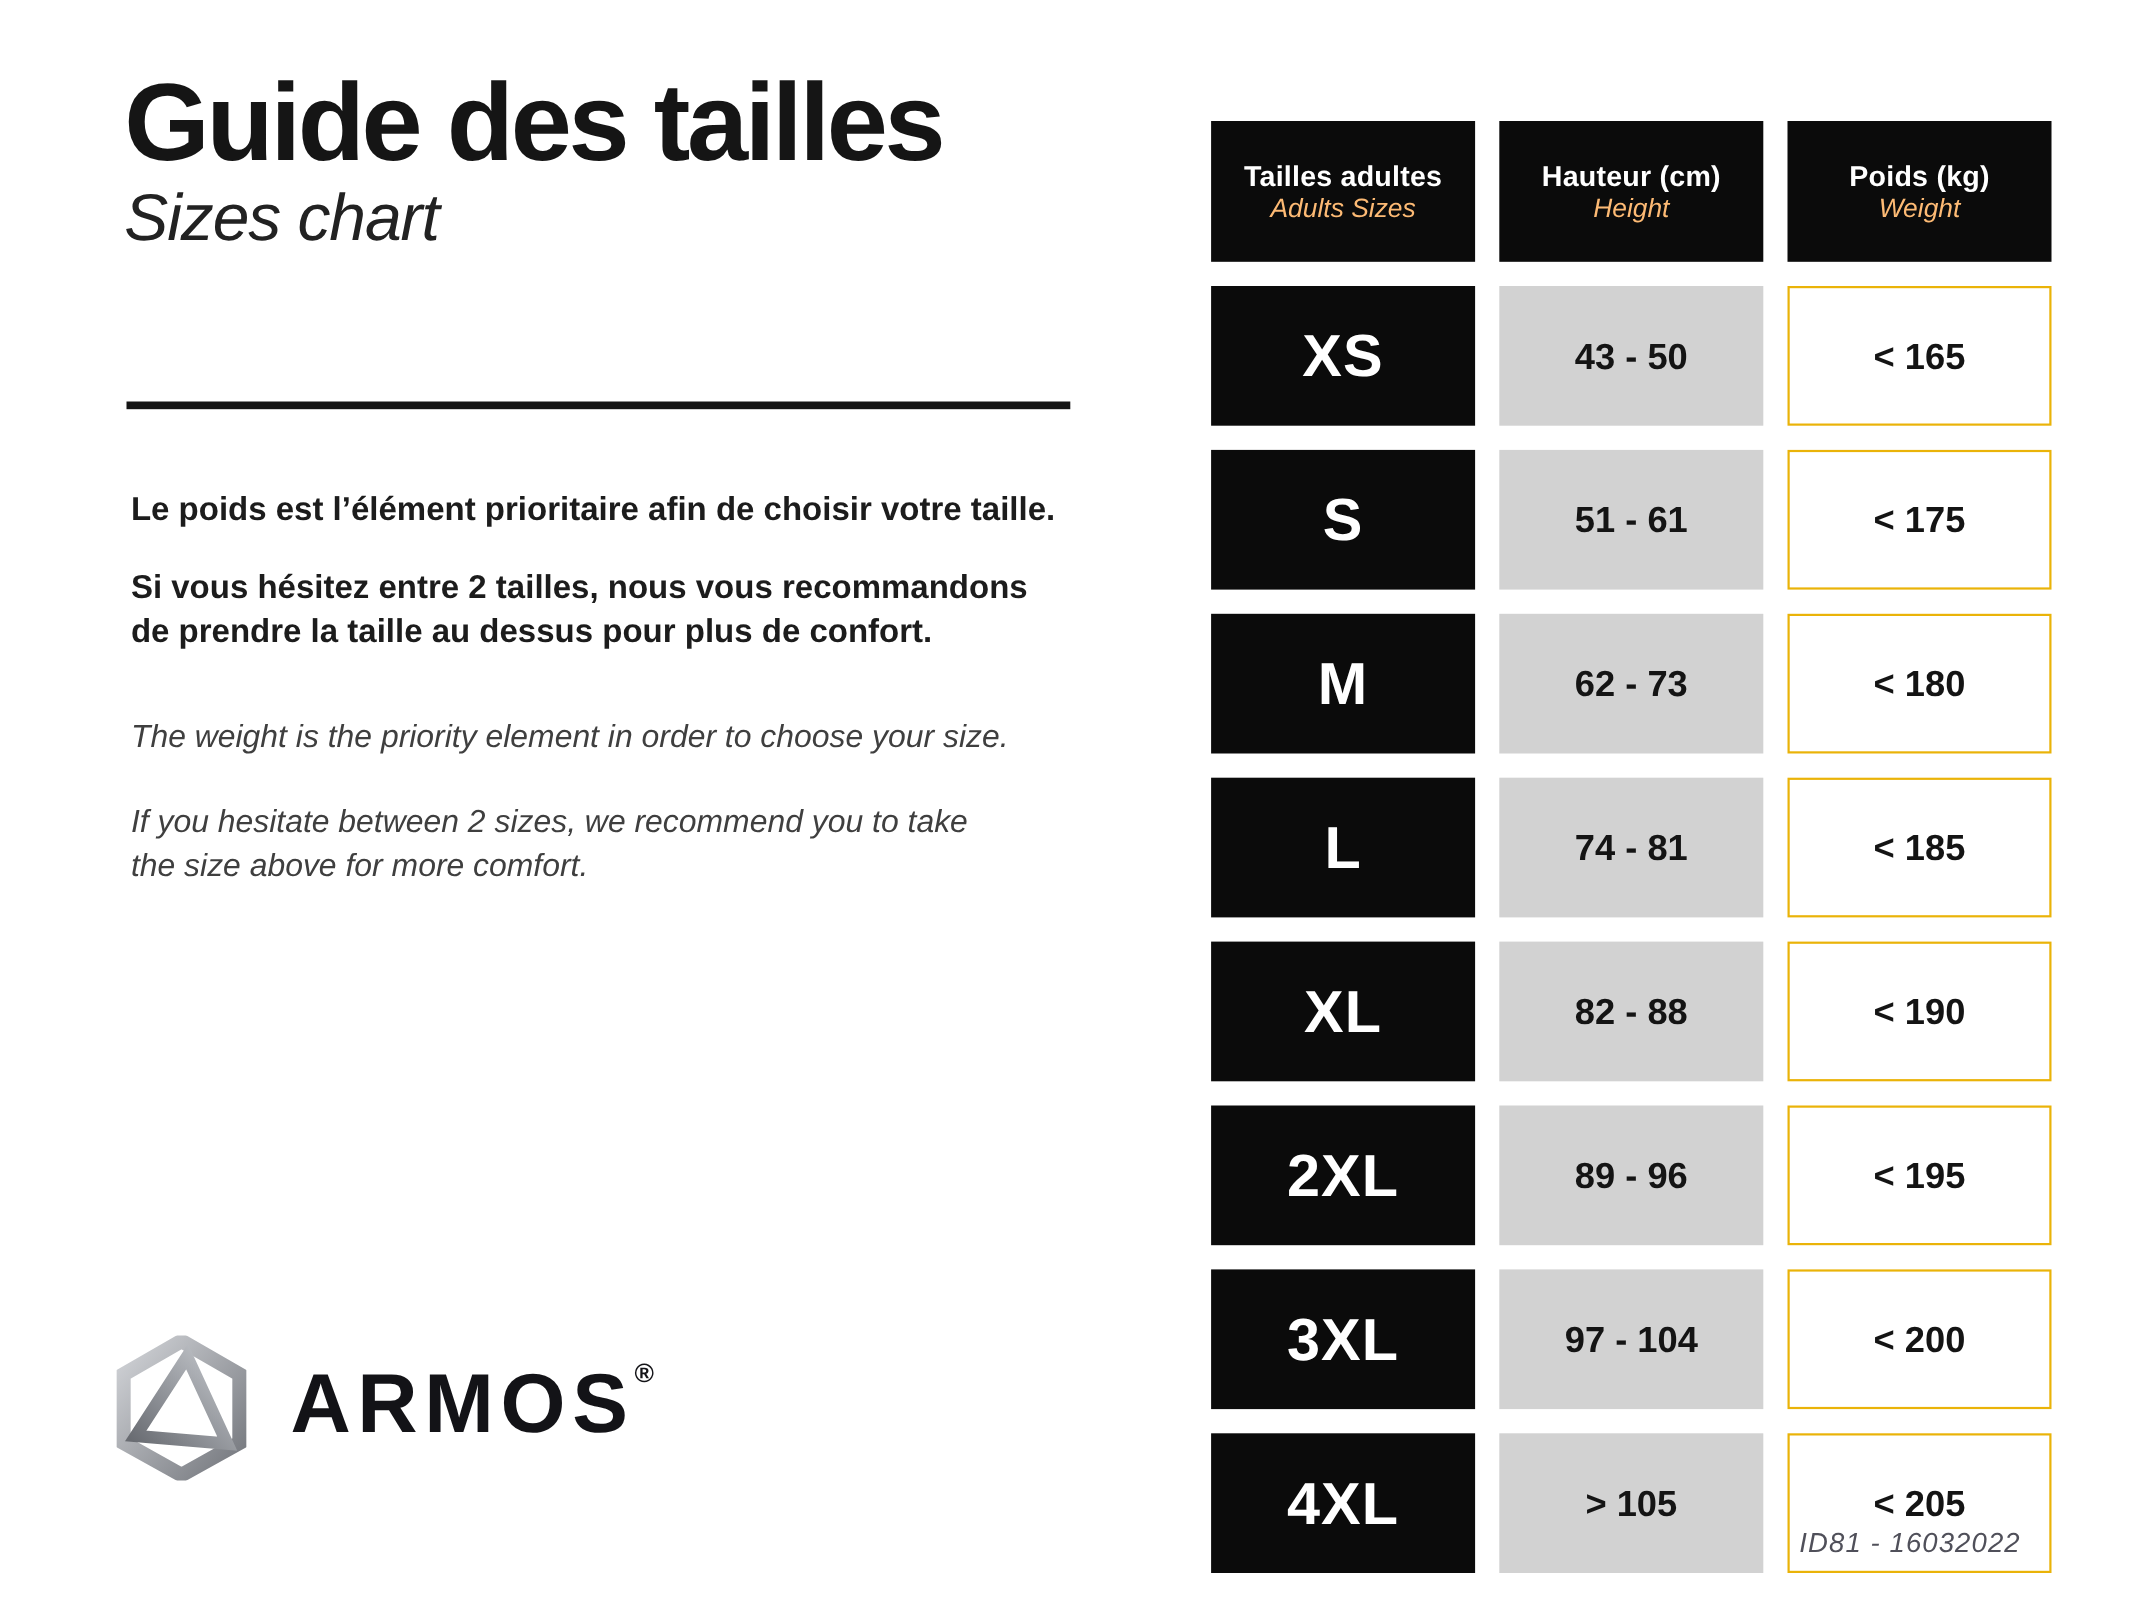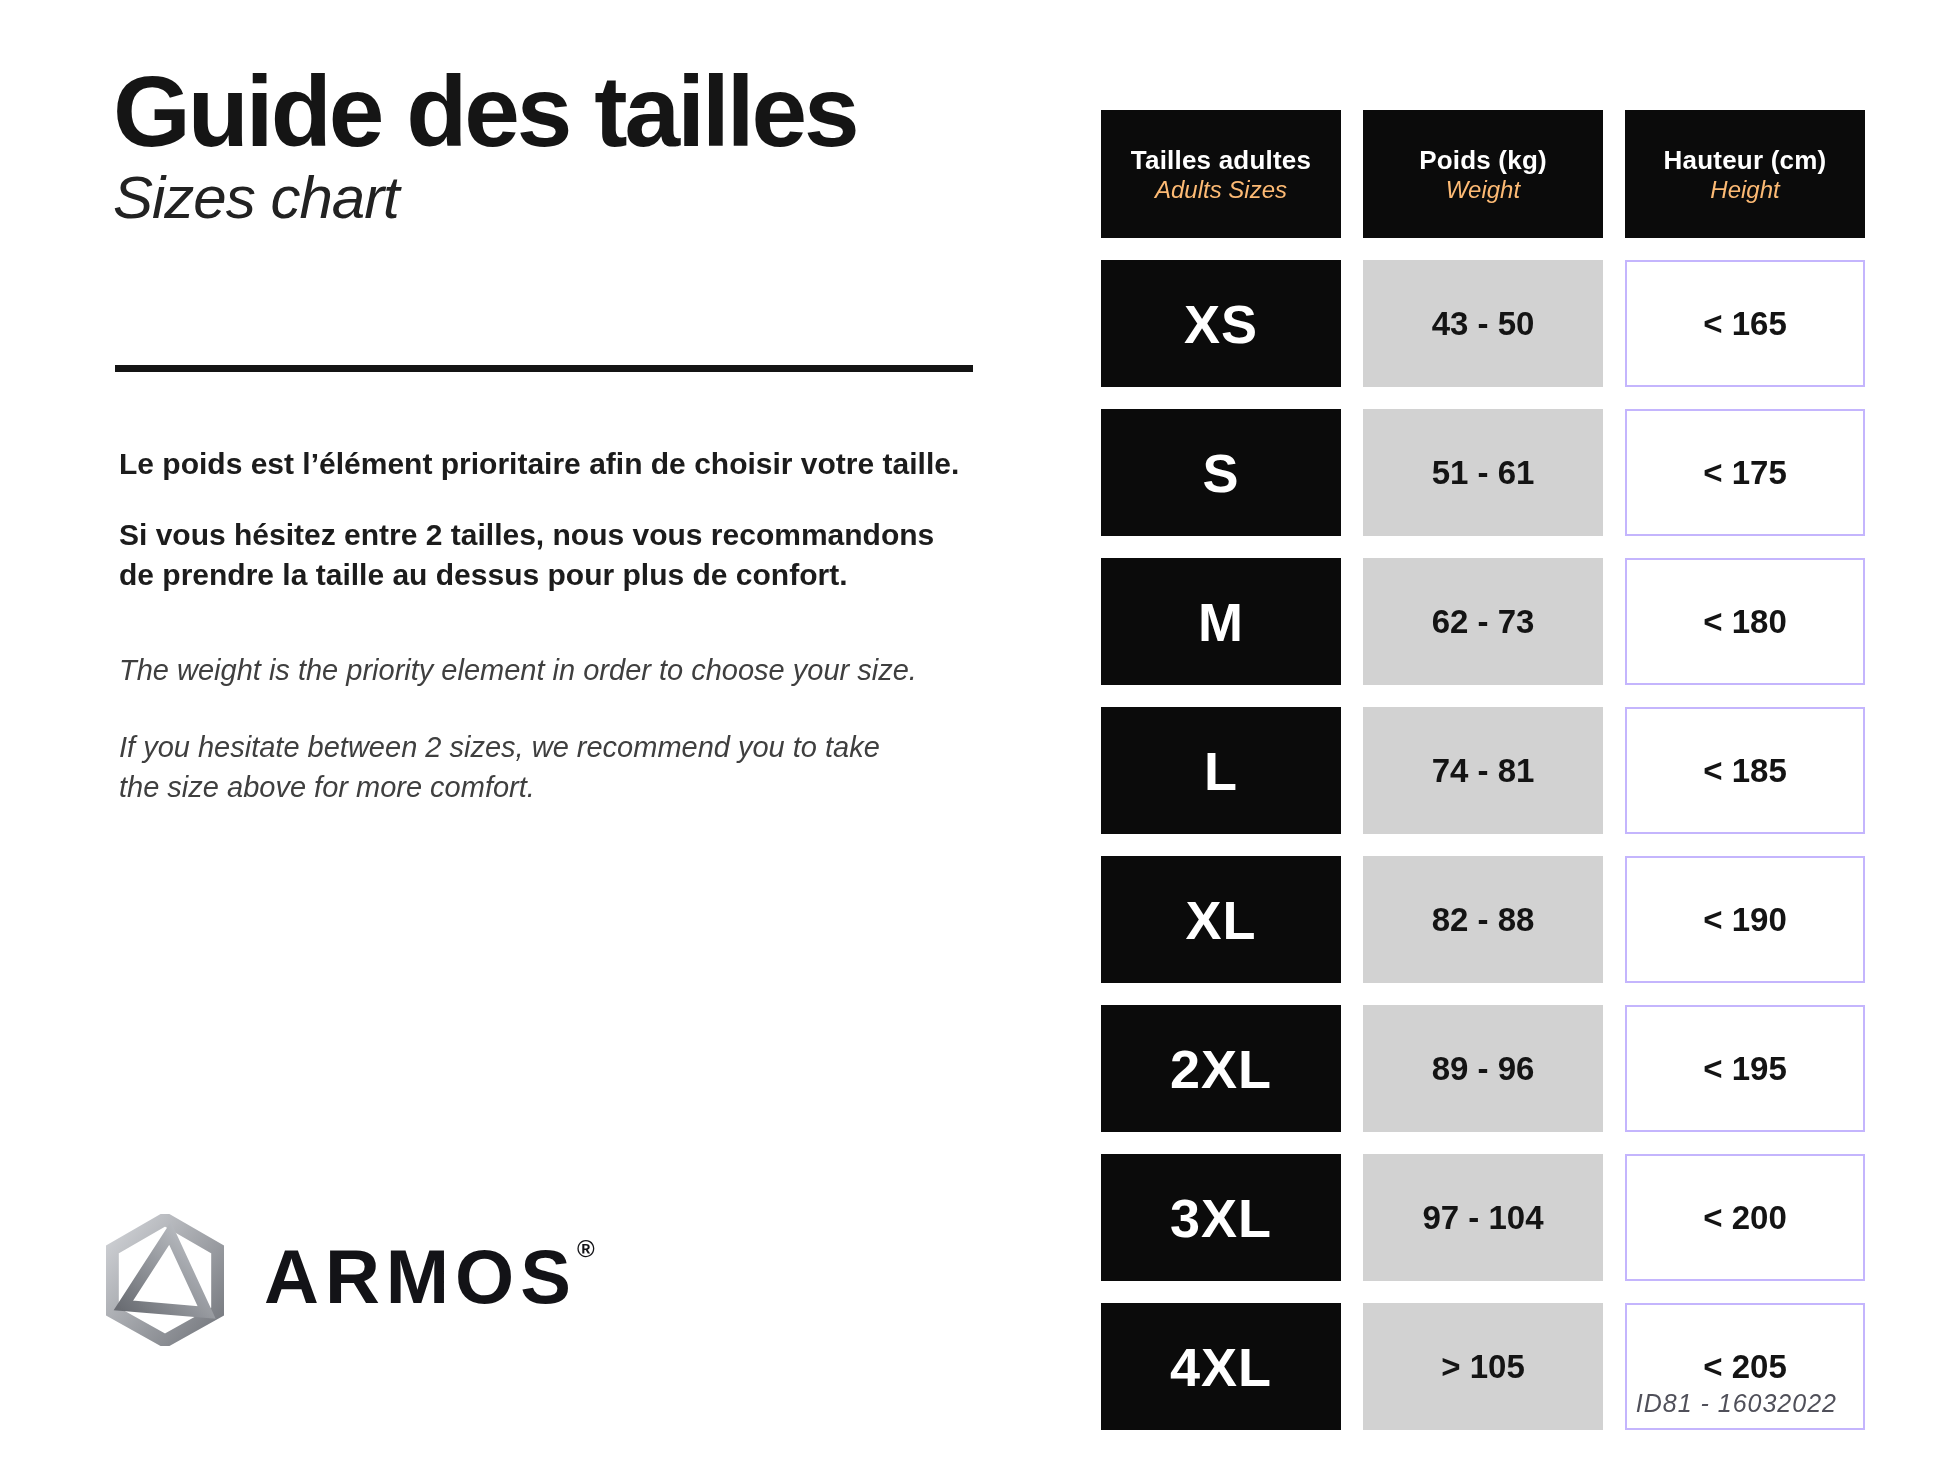--- a/index.html
+++ b/index.html
@@ -60,21 +60,21 @@
   .th-en { font-size: 24px; font-style: italic; font-weight: 300; margin-top: 0; color: #fdba74; }
   .size-cell {
     background: #0b0b0b; color: #ffffff;
     font-size: 54px; font-weight: 800; letter-spacing: 1px;
   }
   .weight-cell {
     background: #d2d2d2; color: #141414;
     font-size: 33px; font-weight: 700;
   }
   .height-cell {
-    background: #ffffff; border: 2px solid #c4b5fd; color: #141414;
+    background: #ffffff; border: 2px solid #eab308; color: #141414;
     font-size: 33px; font-weight: 700;
   }
 
   
   .logo-block {
     position: absolute; left: 106px; top: 1214px;
     display: flex; align-items: center;
   }
   .logo-icon { width: 118px; height: 132px; }
   .wordmark {
@@ -110,26 +110,26 @@
 <p id="en1" class="para para-en">The weight is the priority element in order to choose your size.</p>
 <p id="en2" class="para para-en">If you hesitate between 2 sizes, we recommend you to take
 the size above for more comfort.</p>
 
 <div class="size-table">
   <div class="cell th">
     <div class="th-fr">Tailles adultes</div>
     <div class="th-en">Adults Sizes</div>
   </div>
   <div class="cell th">
+    <div class="th-fr">Hauteur (cm)</div>
+    <div class="th-en">Height</div>
+  </div>
+  <div class="cell th">
     <div class="th-fr">Poids (kg)</div>
     <div class="th-en">Weight</div>
-  </div>
-  <div class="cell th">
-    <div class="th-fr">Hauteur (cm)</div>
-    <div class="th-en">Height</div>
   </div>
 
   <div class="cell size-cell">XS</div>
   <div class="cell weight-cell">43 - 50</div>
   <div class="cell height-cell">&lt; 165</div>
 
   <div class="cell size-cell">S</div>
   <div class="cell weight-cell">51 - 61</div>
   <div class="cell height-cell">&lt; 175</div>
 

